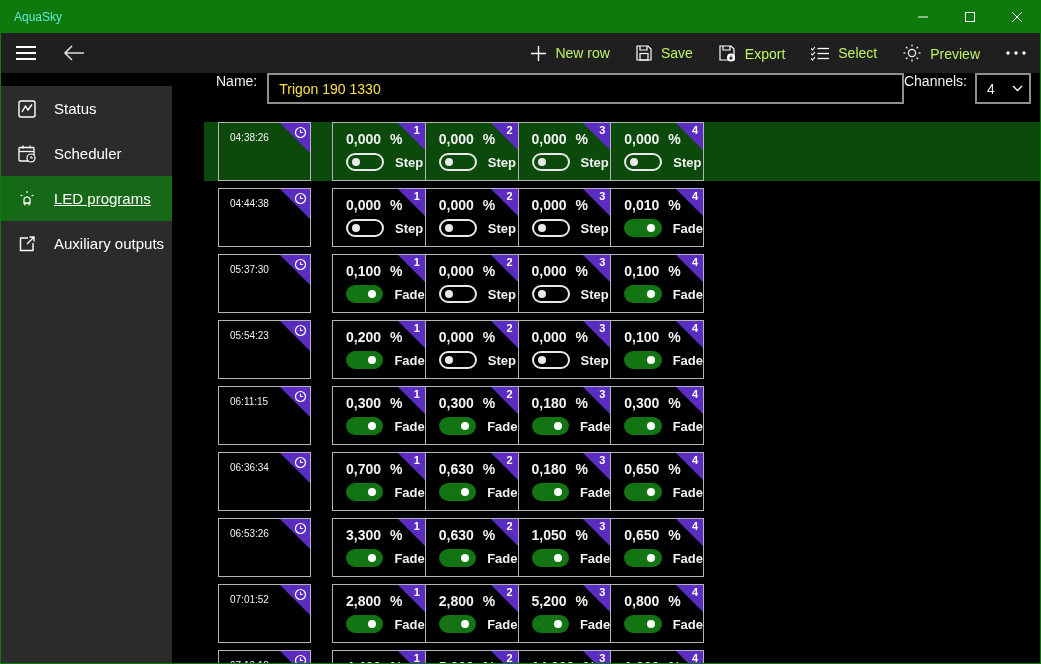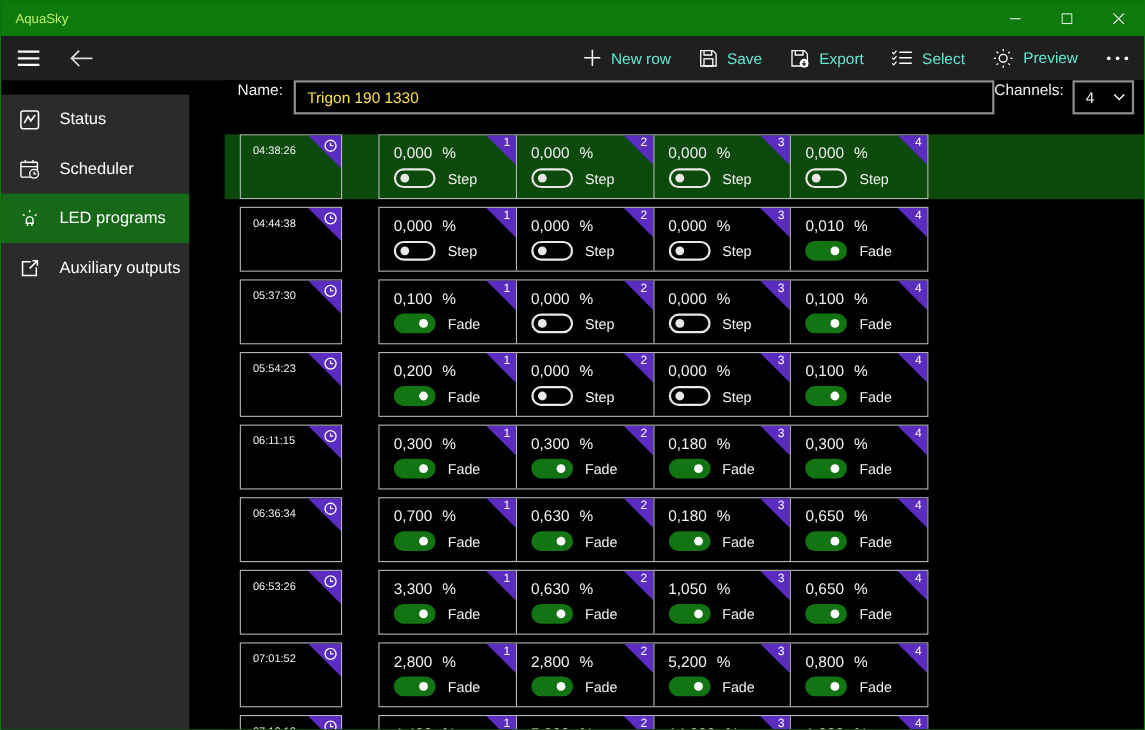--- a/index.html
+++ b/index.html
@@ -13,39 +13,39 @@
     --cell-border:#b5b5b5;
     --fg:#f2f2f2;
   }
   *{box-sizing:border-box;margin:0;padding:0;font-family:"Liberation Sans","DejaVu Sans",sans-serif;}
   body{background:#555;}
   .window{position:relative;width:1041px;height:664px;background:#000;color:var(--fg);
     border:1px solid var(--title-green);overflow:hidden;}
   
   .titlebar{position:absolute;top:0;left:0;right:0;height:32px;background:var(--title-green);
     display:flex;align-items:center;}
-  .title-text{font-size:12px;color:#bef264;padding-left:13px;}
+  .title-text{font-size:12px;color:#5eead4;padding-left:13px;}
   .win-controls{margin-left:auto;display:flex;height:100%;}
   .win-btn{width:47px;height:100%;display:flex;align-items:center;justify-content:center;
     background:transparent;border:none;color:#fff;cursor:default;}
   
   .toolbar{position:absolute;top:32px;left:0;right:0;height:40px;background:var(--toolbar-bg);
     display:flex;align-items:center;}
   .tb-left{display:flex;align-items:center;gap:14px;padding-left:8px;}
   .icon-btn{background:none;border:none;color:#fff;width:34px;height:34px;display:flex;
     align-items:center;justify-content:center;}
   .tb-right{margin-left:auto;display:flex;align-items:center;gap:26px;padding-right:14px;}
-  .tb-btn{background:none;border:none;color:#5eead4;font-size:14px;display:flex;align-items:flex-start;
+  .tb-btn{background:none;border:none;color:#bef264;font-size:14px;display:flex;align-items:flex-end;
     gap:9px;}
   .tb-btn svg{flex:0 0 auto;}
   
   .app-body{position:absolute;top:72px;left:0;right:0;bottom:0;}
   .sidebar{position:absolute;top:13px;left:0;width:171px;height:100%;background:var(--sidebar-bg);}
   .side-item{display:flex;align-items:center;height:45px;color:#fff;font-size:15px;cursor:default;}
-  .side-item.selected{background:var(--side-sel-green);}
+  .side-item.selected{background:var(--side-sel-green);text-decoration:underline;}
   .side-icon{width:20px;height:20px;margin:0 17px 0 16px;display:flex;align-items:center;justify-content:center;}
   .side-settings{position:absolute;bottom:2px;left:0;width:100%;}
   
   .main{position:absolute;top:0;left:203px;right:0;bottom:0;background:#000;}
   .namebar{position:absolute;top:0;left:0;right:0;height:45px;display:flex;align-items:flex-start;}
   .name-label{font-size:14px;margin-left:12px;}
   .name-input{margin-left:10px;width:637px;height:31px;background:#000;border:2px solid #8f8f8f;
     color:#fde047;font-size:14px;padding:0 10px;}
   .ch-label{font-size:14px;margin-left:auto;margin-right:8px;}
   .ch-select{width:56px;height:31px;border:2px solid #8f8f8f;background:#000;display:flex;
@@ -53,22 +53,22 @@
   .ch-select .val{font-size:14px;padding-left:10px;}
   .ch-select svg{margin-left:auto;margin-right:6px;}
   
   .rows{position:absolute;top:49px;left:0;right:0;bottom:0;overflow:hidden;
     display:flex;flex-direction:column;gap:7px;}
   .prow{position:relative;flex:0 0 59px;width:100%;}
   .prow.selected{background:var(--row-sel-green);}
   .time-cell{position:absolute;left:14px;top:0;width:93px;height:59px;
     border:1px solid var(--cell-border);overflow:hidden;}
   .time-text{display:block;font-size:10px;padding:9px 0 0 11px;}
-  .chgroup{position:absolute;left:140px;top:0;width:500px;height:59px;
-    border:1px solid var(--cell-border);display:flex;}
+  .chgroup{position:absolute;left:128px;top:0;width:372px;height:59px;
+    border:1px solid var(--cell-border);display:flex;font-weight:bold;}
   .chcell{position:relative;flex:1 1 0;overflow:hidden;}
   .chcell + .chcell{border-left:1px solid var(--cell-border);}
   .val-line{display:flex;align-items:baseline;padding:8px 0 0 13px;font-size:14px;}
   .val-line .pct{margin-left:9px;}
   .toggle-line{display:flex;align-items:center;margin:6px 0 0 13px;}
   .toggle{position:relative;width:38px;height:18px;border-radius:9px;}
   .toggle.off{border:2px solid #e8e8e8;}
   .toggle.off .knob{position:absolute;left:4px;top:3px;width:8px;height:8px;border-radius:50%;background:#e8e8e8;}
   .toggle.on{background:var(--toggle-on);border:2px solid var(--toggle-on);}
   .toggle.on .knob{position:absolute;right:5px;top:3px;width:8px;height:8px;border-radius:50%;background:#fff;}

